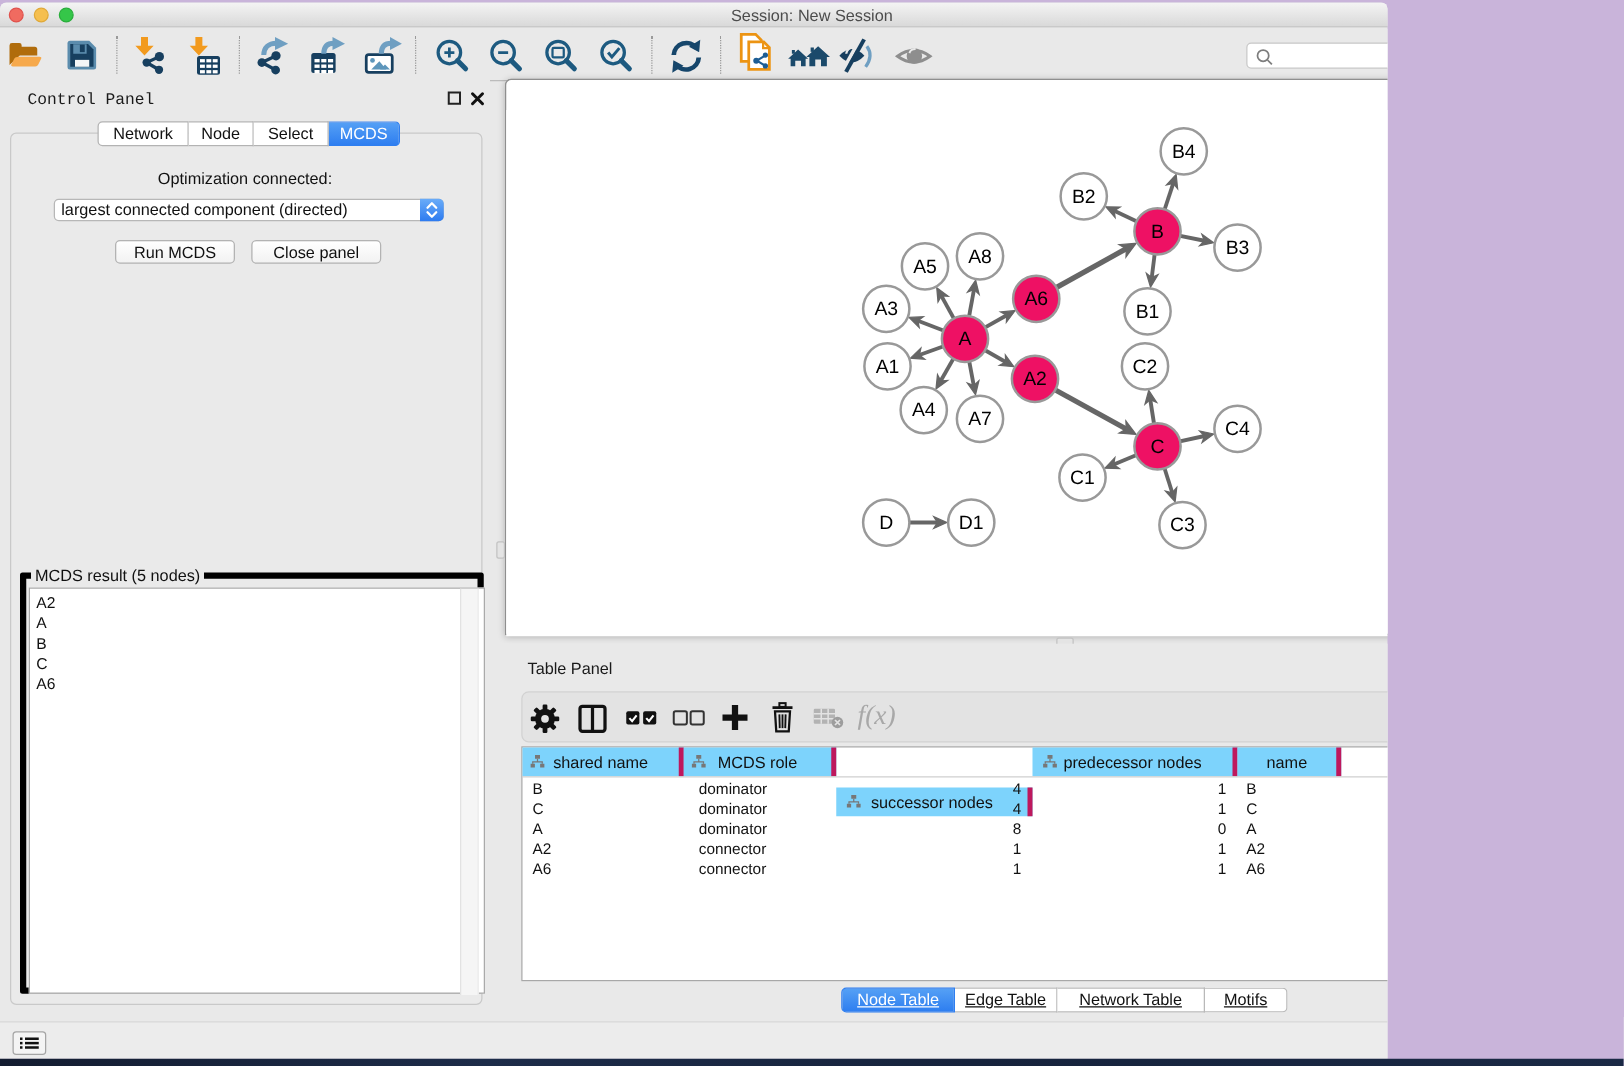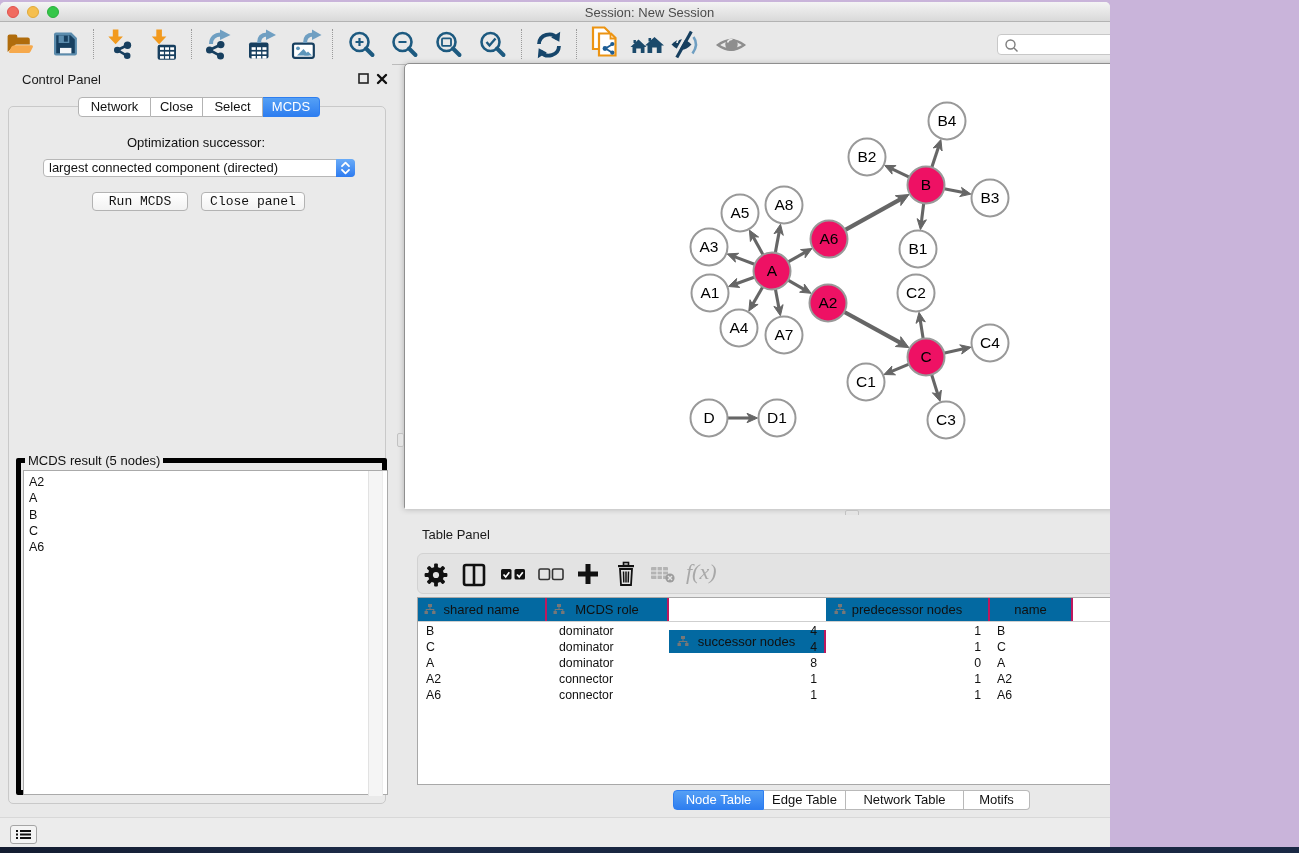--- a/index.html
+++ b/index.html
@@ -22,40 +22,40 @@
 .paneltitle { font-size:13px; color:#1a1a1a; }
 .tabrow { position:absolute; display:flex; z-index:3; }
 .tab { font-size:13px; color:#111; background:#fff; border:1px solid #b3b3b3; border-left:none; height:20px; line-height:18px; text-align:center; }
 .tab.first { border-left:1px solid #b3b3b3; border-radius:4px 0 0 4px; }
 .tab.last { border-radius:0 4px 4px 0; }
 .tab.sel { background:linear-gradient(#55a0f5,#2e7ef0); color:#fff; border-color:#2e7ef0; }
 #cpinner { position:absolute; left:8px; top:42px; width:378px; height:698px; border:1px solid #c9c9c9; border-radius:5px; background:#eaeaea; }
 #optlabel { position:absolute; left:0; top:71px; width:392px; text-align:center; font-size:13px; color:#111; }
 #combo { position:absolute; left:43px; top:95px; width:312px; height:18px; background:#fff; border:1px solid #b7b7b7; border-radius:4px; font-size:13px; color:#111; line-height:16px; padding-left:5px; }
 #combostep { position:absolute; right:-1px; top:-1px; width:19px; height:18px; border-radius:0 4px 4px 0; background:linear-gradient(#6aacf8,#2d7bf0); }
-.btn { position:absolute; height:19px; background:linear-gradient(#ffffff,#f2f2f2); border:1px solid #b3b3b3; border-radius:4px; font-size:13px; color:#111; text-align:center; line-height:17px;font-family:Liberation Mono, monospace; }
+.btn { position:absolute; height:19px; background:linear-gradient(#ffffff,#f2f2f2); border:1px solid #b3b3b3; border-radius:4px; font-size:13px; color:#111; text-align:center; line-height:17px; }
 fieldset#mcds { position:absolute; left:16px; top:389px; width:371px; height:342px; border:5px solid #000000; border-radius:2px; }
 #mcds legend { font-size:13px; color:#111; margin-left:4px; padding:0 3px; }
 #mcdslist { position:absolute; left:2px; top:2px; width:365px; height:325px; background:#fff; border:1px solid #aaa; font-size:12.5px; color:#111; line-height:16.3px; padding:3px 0 0 5px; }
 #mcdsscroll { position:absolute; right:4px; top:0px; width:15px; height:325px; background:#f5f5f5; border-left:1px solid #e2e2e2; border-right:1px solid #ececec; }
 
 #netwin { left:404px; top:61px; width:893px; height:445px; background:#fff; border:1px solid #8f8f8f; border-radius:5px 5px 0 0; box-shadow:0 1px 6px rgba(0,0,0,0.25); }
 #nettitle { position:absolute; left:0; top:0; width:100%; height:23px; background:linear-gradient(#f3f3f3,#d7d7d7); border-bottom:1px solid #aaa; border-radius:4px 4px 0 0; }
 #nettitletext { position:absolute; width:100%; text-align:center; top:4px; font-size:13px; font-weight:bold; color:#3c3c3c; }
 #netcanvas { position:absolute; left:0; top:24px; width:891px; height:421px; background:#fff; }
 
 #tpanel { left:392px; top:513px; width:907px; height:302px; background:#e9e9e9; }
 #ttoolbar { position:absolute; left:25px; top:38px; width:873px; height:41px; background:#e3e3e3; border:1px solid #d2d2d2; border-radius:6px; }
 #ttable { position:absolute; left:25px; top:82px; width:873px; height:188px; background:#fff; border:1px solid #a8a8a8; }
-.th { position:absolute; top:0; height:23px; background:#0369a1; border-right:2px solid #be185d; font-size:13px; color:#111; text-align:center; line-height:23px; }
+.th { position:absolute; top:0; height:23px; background:#7dd3fc; border-right:4px solid #be185d; font-size:13px; color:#111; text-align:center; line-height:23px; }
 #thead-bottom { position:absolute; left:0; top:23px; width:871px; height:0; border-top:1px solid #cfcfcf; }
 .tr { position:absolute; font-size:12.3px; color:#111; height:16px; line-height:16px; }
 .num { text-align:right; }
 .btabs { position:absolute; display:flex; top:275px; left:281px; }
-.btab { font-size:13px; color:#111; background:#fff; border:1px solid #b9b9b9; border-left:none; height:20px; line-height:18px; text-align:center; }
+.btab { font-size:13px; color:#111; background:#fff; border:1px solid #b9b9b9; border-left:none; height:20px; line-height:18px; text-align:center;text-decoration:underline; }
 .btab.first { border-left:1px solid #b9b9b9; border-radius:4px 0 0 4px; }
 .btab.last { border-radius:0 4px 4px 0; }
 .btab.sel { background:linear-gradient(#55a0f5,#2e7ef0); color:#fff; border-color:#2e7ef0; }
 
 #statusbar { left:0; top:815px; width:1299px; height:30px; background:#ececec; border-top:1px solid #d8d8d8; }
 #listbtn { position:absolute; left:10px; top:7px; width:27px; height:19px; background:#f4f4f4; border:1px solid #a5a5a5; border-radius:3px; }
 #membtn { position:absolute; left:1217px; top:5px; width:76px; height:22px; background:#fff; border:1px solid #b3b3b3; border-radius:4px; font-size:12px; color:#111; }
 svg { position:absolute; overflow:visible; }
 </style>
 </head>
@@ -223,35 +223,35 @@
     </svg>
     <div id="searchbox">
       <svg width="16" height="16" viewBox="0 0 16 16" style="left:6px; top:3px;">
         <circle cx="6.5" cy="6.5" r="4.5" fill="none" stroke="#7d7d7d" stroke-width="1.4"></circle>
         <line x1="10" y1="10" x2="13.5" y2="13.5" stroke="#7d7d7d" stroke-width="1.4"></line>
       </svg>
     </div>
   </div>
 
   <div class="abs" id="cpanel">
-    <div class="paneltitle abs" style="left:22px; top:8px;">Control Panel</div>
+    <div class="paneltitle abs" style="left:22px; top:8px;font-family:Liberation Mono, monospace;">Control Panel</div>
     <svg style="left:358px; top:9px;" width="12" height="12" viewBox="0 0 12 12">
         <rect x="1" y="1" width="9" height="9" fill="none" stroke="#222" stroke-width="1.6"></rect>
       </svg>
     <svg style="left:376px; top:9px;" width="12" height="12" viewBox="0 0 12 12">
         <path d="M2 2 L10 10 M10 2 L2 10" stroke="#111" stroke-width="2.4" stroke-linecap="round"></path>
       </svg>
     <div class="tabrow" style="left:78px; top:33px;">
       <div class="tab first" style="width:73px;">Network</div>
-      <div class="tab" style="width:52px;">Close</div>
+      <div class="tab" style="width:52px;">Node</div>
       <div class="tab" style="width:60px;">Select</div>
       <div class="tab sel last" style="width:57px;">MCDS</div>
     </div>
     <div id="cpinner"></div>
-    <div id="optlabel">Optimization successor:</div>
+    <div id="optlabel">Optimization connected:</div>
     <div id="combo">largest connected component (directed)
       <div id="combostep">
         <svg width="19" height="18" viewBox="0 0 19 18">
             <path d="M6 7.2 L9.5 3.6 L13 7.2 M6 10.8 L9.5 14.4 L13 10.8" stroke="#fff" stroke-width="1.8" fill="none" stroke-linecap="round" stroke-linejoin="round"></path>
           </svg>
       </div>
     </div>
     <div class="btn" style="left:92px; top:128px; width:96px;">Run MCDS</div>
     <div class="btn" style="left:201px; top:128px; width:104px;">Close panel</div>
     <fieldset id="mcds">

